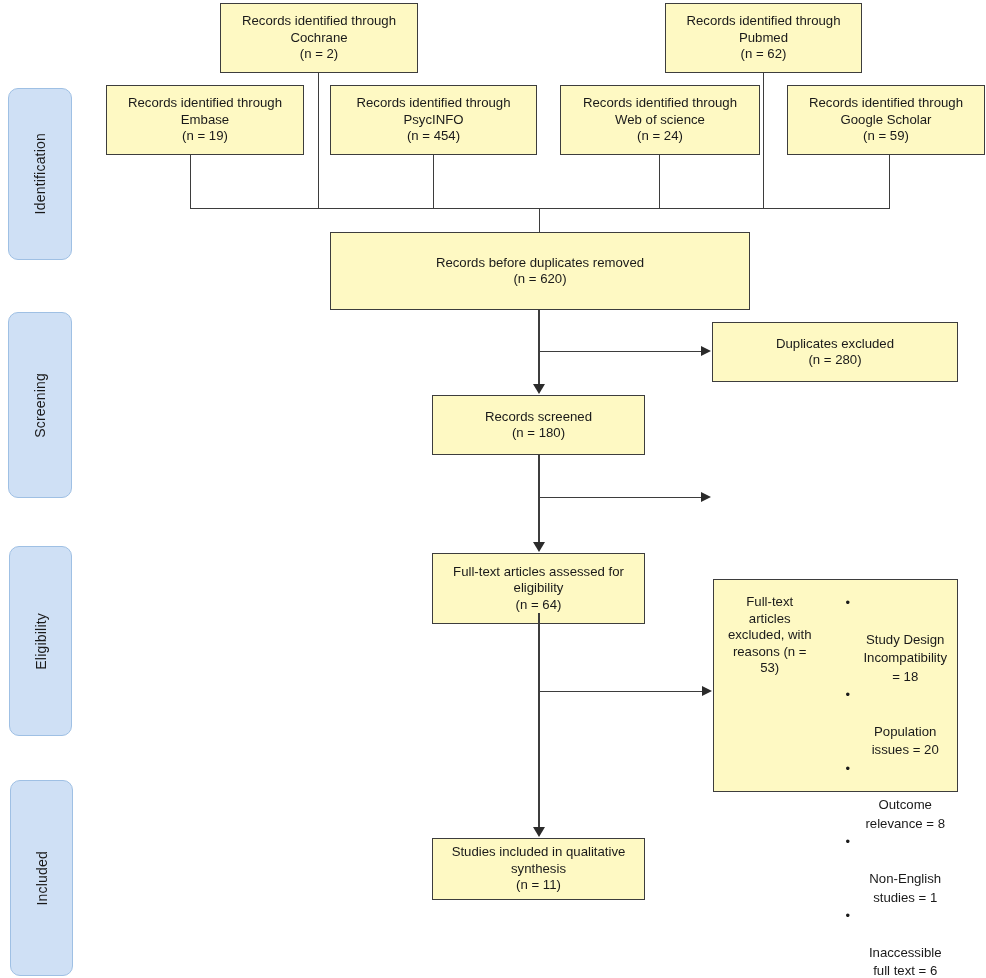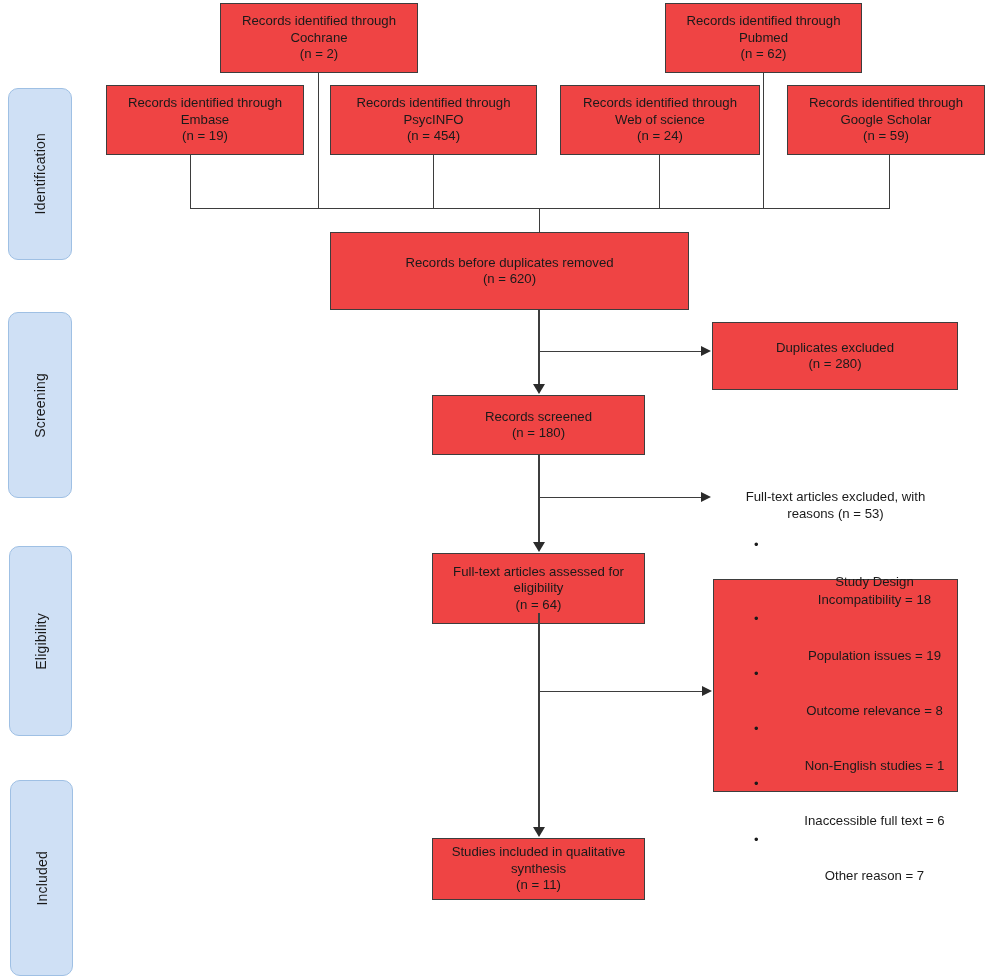--- a/index.html
+++ b/index.html
@@ -31,38 +31,38 @@
     transform: rotate(180deg);
     font-size: 14px;
     color: #1a1a1a;
     letter-spacing: 0.2px;
     white-space: nowrap;
   }
   
   .node {
     position: absolute;
     box-sizing: border-box;
-    background: #ef4444;
+    background: #fef9c3;
     border: 1.6px solid #3d3d3d;
     display: flex;
     align-items: center;
     justify-content: center;
     text-align: center;
     padding: 3px 6px;
   }
   .node .txt {
     font-size: 13.2px;
     line-height: 16.5px;
     color: #1a1a1a;
     white-space: pre-line;
   }
   .node.reasons {
     align-items: flex-start;
     justify-content: center;
-    flex-direction: column;
+    flex-direction: row;
     padding: 14px 10px 10px 10px;
   }
   .reasons-head {
     width: 100%;
     text-align: center;
     font-size: 13.2px;
     line-height: 16.5px;
     color: #1a1a1a;
     white-space: pre-line;
     margin-bottom: 14px;
@@ -179,32 +179,32 @@
 
   <div class="vline" style="left:190px; top:155px; height:53px;"></div>
   <div class="vline" style="left:433px; top:155px; height:53px;"></div>
   <div class="vline" style="left:659px; top:155px; height:53px;"></div>
   <div class="vline" style="left:889px; top:155px; height:53px;"></div>
 
   <div class="hline" style="left:190px; top:208px; width:700px;"></div>
 
   <div class="vline" style="left:539px; top:208px; height:25px;"></div>
 
-  <div class="node" style="left:330px; top:232px; width:359px; height:78px;">
+  <div class="node" style="left:330px; top:232px; width:420px; height:78px;">
     <span class="txt">Records before duplicates removed
 (n = 620)</span>
   </div>
 
   <div class="vline thick" style="left:538px; top:310px; height:75px;"></div>
   <div class="arrow-down" style="left:533px; top:384px;"></div>
 
   <div class="hline" style="left:539px; top:351px; width:163px;"></div>
   <div class="arrow-right" style="left:701px; top:346px;"></div>
 
-  <div class="node" style="left:712px; top:322px; width:246px; height:68px;">
+  <div class="node" style="left:712px; top:322px; width:246px; height:60px;">
     <span class="txt">Duplicates excluded
 (n = 280)</span>
   </div>
 
   <div class="node" style="left:432px; top:395px; width:213px; height:60px;">
     <span class="txt">Records screened
 (n = 180)</span>
   </div>
 
   <div class="vline thick" style="left:538px; top:455px; height:88px;"></div>
@@ -230,21 +230,21 @@
     <div class="reasons-head">Full-text articles excluded, with
 reasons (n = 53)</div>
     <ul class="reasons-list">
       <li>
         <span class="bullet">•</span>
         <span>Study Design
 Incompatibility = 18</span>
       </li>
       <li>
         <span class="bullet">•</span>
-        <span>Population issues = 19</span>
+        <span>Population issues = 20</span>
       </li>
       <li>
         <span class="bullet">•</span>
         <span>Outcome relevance = 8</span>
       </li>
       <li>
         <span class="bullet">•</span>
         <span>Non-English studies = 1</span>
       </li>
       <li>

